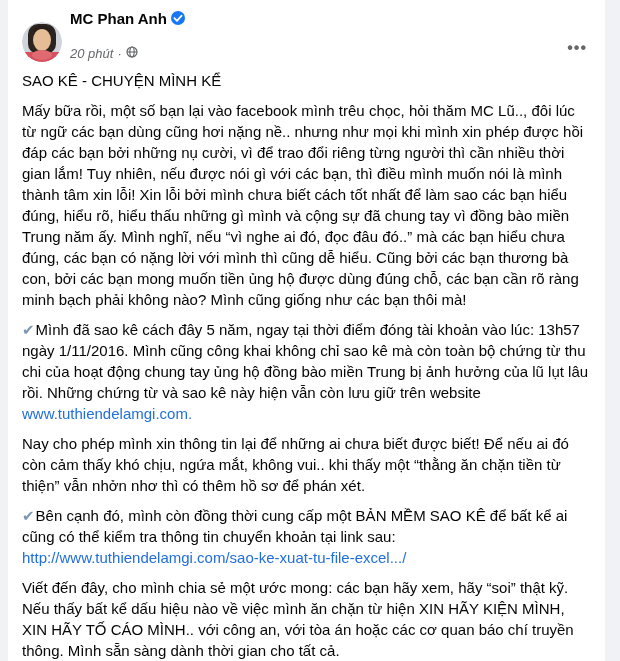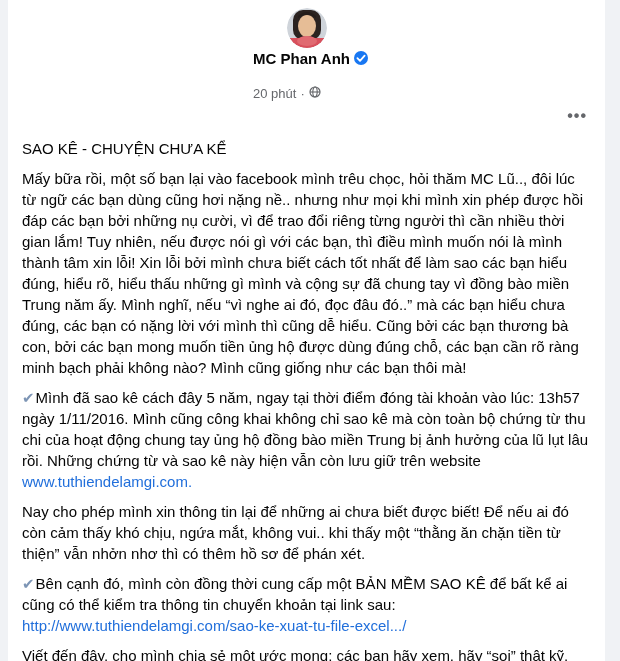--- a/index.html
+++ b/index.html
@@ -14,27 +14,27 @@
     font-family:"Liberation Sans","DejaVu Sans",sans-serif;
     color:var(--text);
   }
   .page{width:620px;height:661px;position:relative;}
   .card{
     position:absolute;left:8px;right:15px;top:0;bottom:-20px;
     background:var(--card_bg);
     padding:8px 14px 0 14px;
   }
   
-  .post-header{display:flex;align-items:center;flex-direction:column;}
+  .post-header{display:flex;align-items:flex-end;}
   .avatar{width:40px;height:40px;border-radius:50%;overflow:hidden;flex:0 0 40px;cursor:pointer;}
   .hdr-text{margin-left:8px;flex:1;min-width:0;}
   .name-row{display:flex;align-items:center;height:20px;}
   .author-name{font-size:15px;font-weight:700;color:var(--text);line-height:19px;cursor:pointer;}
   .badge{margin-left:4px;display:inline-flex;}
-  .meta-row{display:flex;align-items:center;margin-top:18px;font-size:13px;color:var(--secondary_text);line-height:16px;}
+  .meta-row{display:flex;align-items:center;margin-top:18px;font-size:13px;color:var(--secondary_text);line-height:16px;font-style:italic;}
   .meta-row .dot{margin:0 4px;}
   .menu-btn{
     margin-left:auto;border:none;background:transparent;color:var(--secondary_text);
     font-size:16px;letter-spacing:1px;line-height:16px;padding:6px 4px;cursor:pointer;
     font-weight:700;
   }
   
   .post-body{margin-top:8px;font-size:15px;line-height:21px;color:var(--text);}
   .post-body p{margin:0 0 9px;}
   .post-body p.tight{margin-bottom:0;}
@@ -89,21 +89,21 @@
           </span>
         </div>
       </div>
 
       <button class="menu-btn">
         <span>•••</span>
       </button>
     </div>
 
     <div class="post-body">
-      <p class="post-title">SAO KÊ - CHUYỆN CHƯA KỂ</p>
+      <p class="post-title">SAO KÊ - CHUYỆN MÌNH KỂ</p>
 
       <p>Mấy bữa rồi, một số bạn lại vào facebook mình trêu chọc, hỏi thăm MC Lũ.., đôi lúc từ ngữ các bạn dùng cũng hơi nặng nề.. nhưng như mọi khi mình xin phép được hồi đáp các bạn bởi những nụ cười, vì để trao đổi riêng từng người thì cần nhiều thời gian lắm! Tuy nhiên, nếu được nói gì với các bạn, thì điều mình muốn nói là mình thành tâm xin lỗi! Xin lỗi bởi mình chưa biết cách tốt nhất để làm sao các bạn hiểu đúng, hiểu rõ, hiểu thấu những gì mình và cộng sự đã chung tay vì đồng bào miền Trung năm ấy. Mình nghĩ, nếu “vì nghe ai đó, đọc đâu đó..” mà các bạn hiểu chưa đúng, các bạn có nặng lời với mình thì cũng dễ hiểu. Cũng bởi các bạn thương bà con, bởi các bạn mong muốn tiền ủng hộ được dùng đúng chỗ, các bạn cần rõ ràng minh bạch phải không nào? Mình cũng giống như các bạn thôi mà!</p>
 
 
       <p><span class="check">✔</span><span>Mình đã sao kê cách đây 5 năm, ngay tại thời điểm đóng tài khoản vào lúc: 13h57 ngày 1/11/2016. Mình cũng công khai không chỉ sao kê mà còn toàn bộ chứng từ thu chi của hoạt động chung tay ủng hộ đồng bào miền Trung bị ảnh hưởng của lũ lụt lâu rồi. Những chứng từ và sao kê này hiện vẫn còn lưu giữ trên website </span><a class="post-link">www.tuthiendelamgi.com.</a></p>
 
       <p>Nay cho phép mình xin thông tin lại để những ai chưa biết được biết! Để nếu ai đó còn cảm thấy khó chịu, ngứa mắt, không vui.. khi thấy một “thằng ăn chặn tiền từ thiện” vẫn nhởn nhơ thì có thêm hồ sơ để phán xét.</p>
 
       <p><span class="check">✔</span><span>Bên cạnh đó, mình còn đồng thời cung cấp một BẢN MỀM SAO KÊ để bất kể ai cũng có thể kiểm tra thông tin chuyển khoản tại link sau: </span><a class="post-link">http://www.tuthiendelamgi.com/sao-ke-xuat-tu-file-excel.../</a></p>
 

